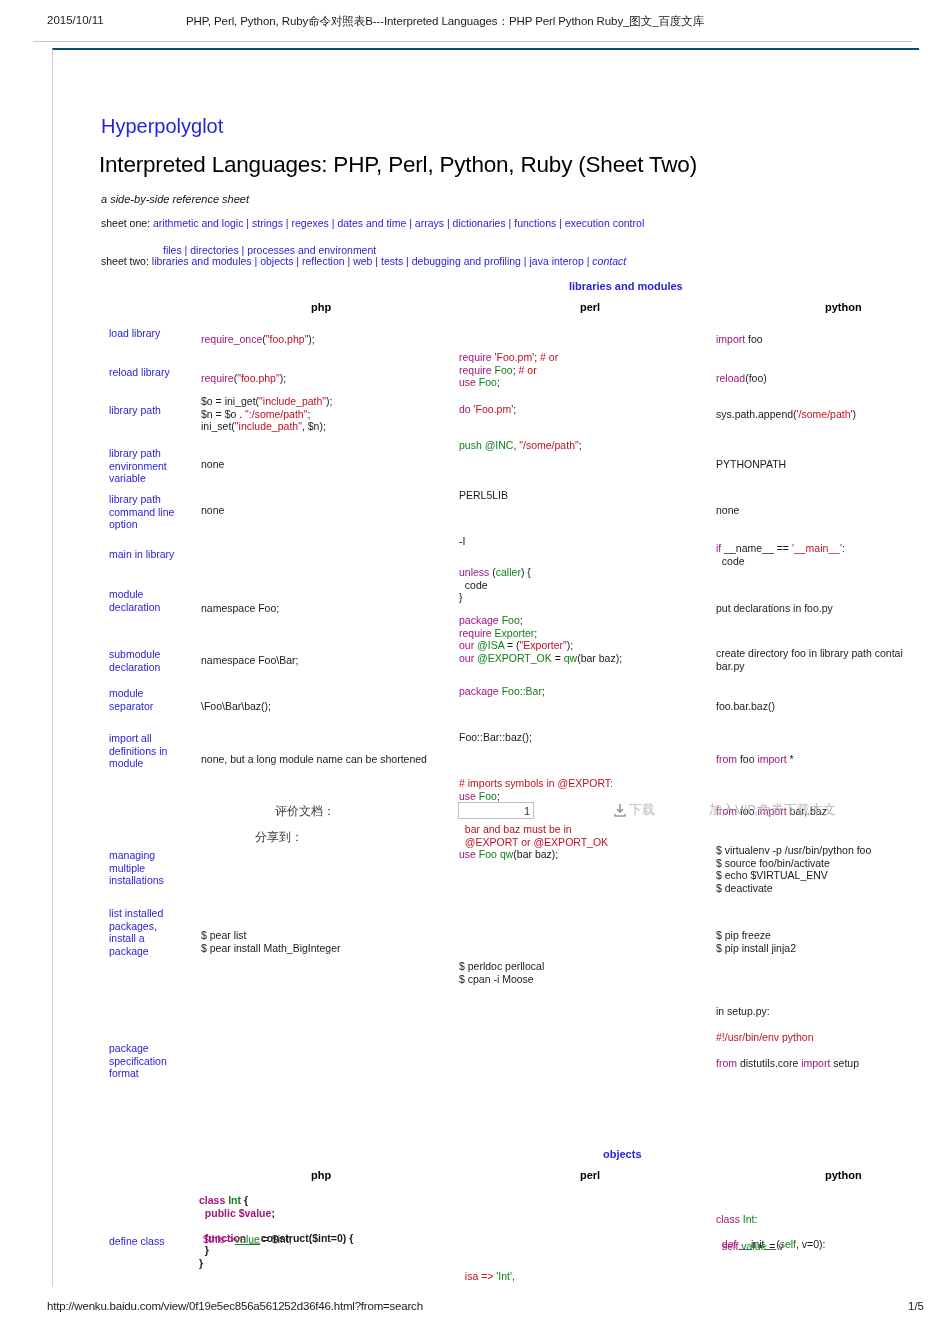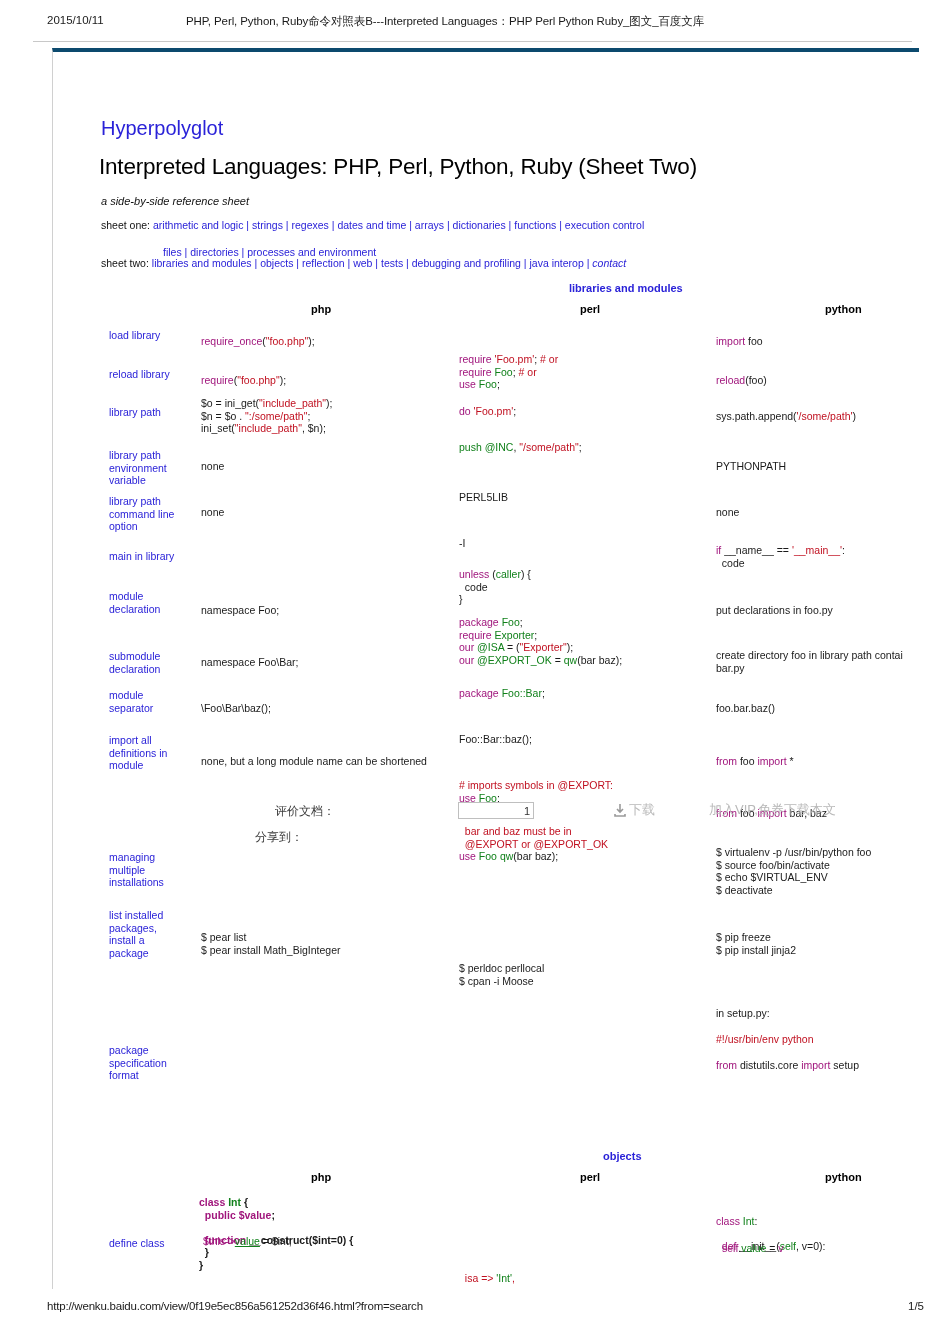--- a/index.html
+++ b/index.html
@@ -59,21 +59,21 @@
   }
 
   
   .page {
     position: absolute;
     left: 52px; top: 48px;
     width: 866px;
     height: 1237px;
     background: #ffffff;
     border-left: 1px solid #d0d0d0;
-    border-top: 4px solid #0c4a6e;
+    border-top: 2px solid #0c4a6e;
     overflow: hidden;
   }
 
   
   .site-title {
     position: absolute;
     left: 48px; top: 65px;
     font-size: 20px;
     color: #2a22d8;
     font-weight: normal;

